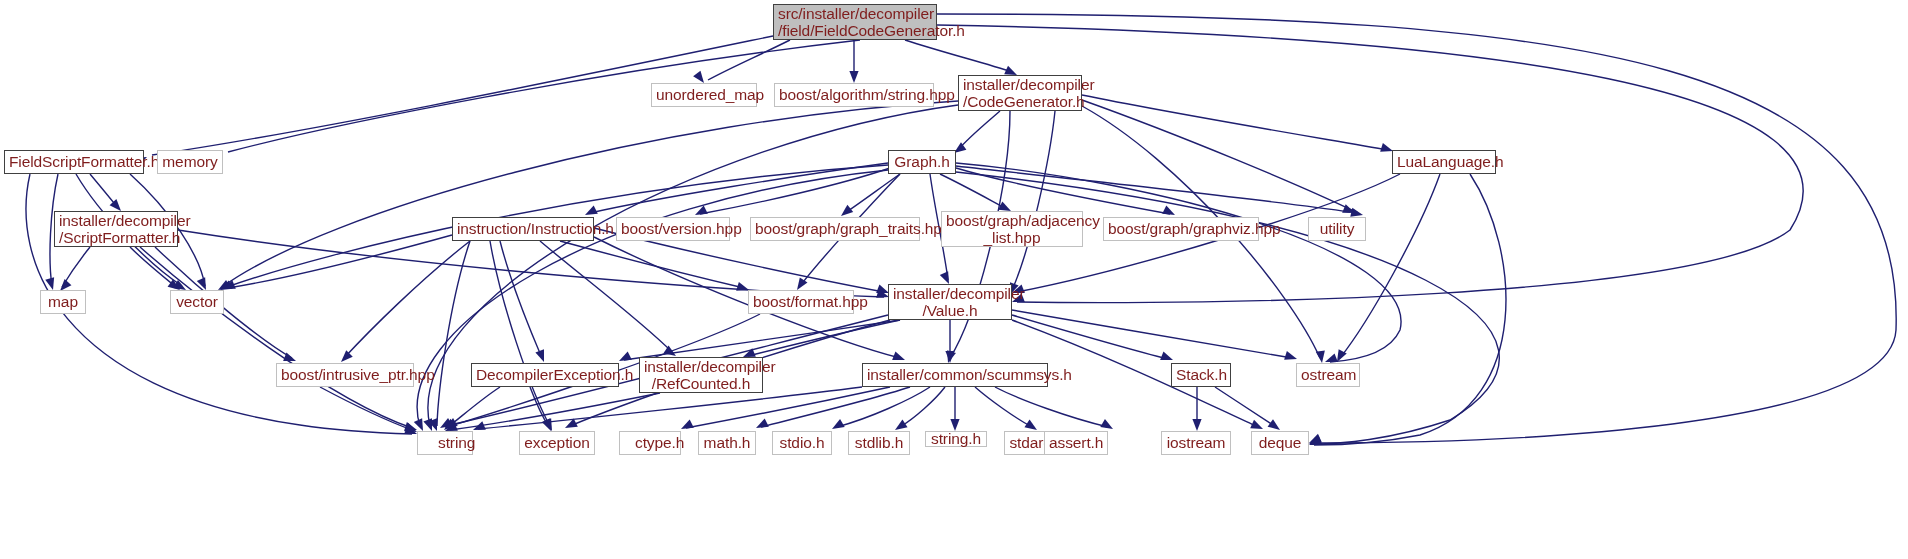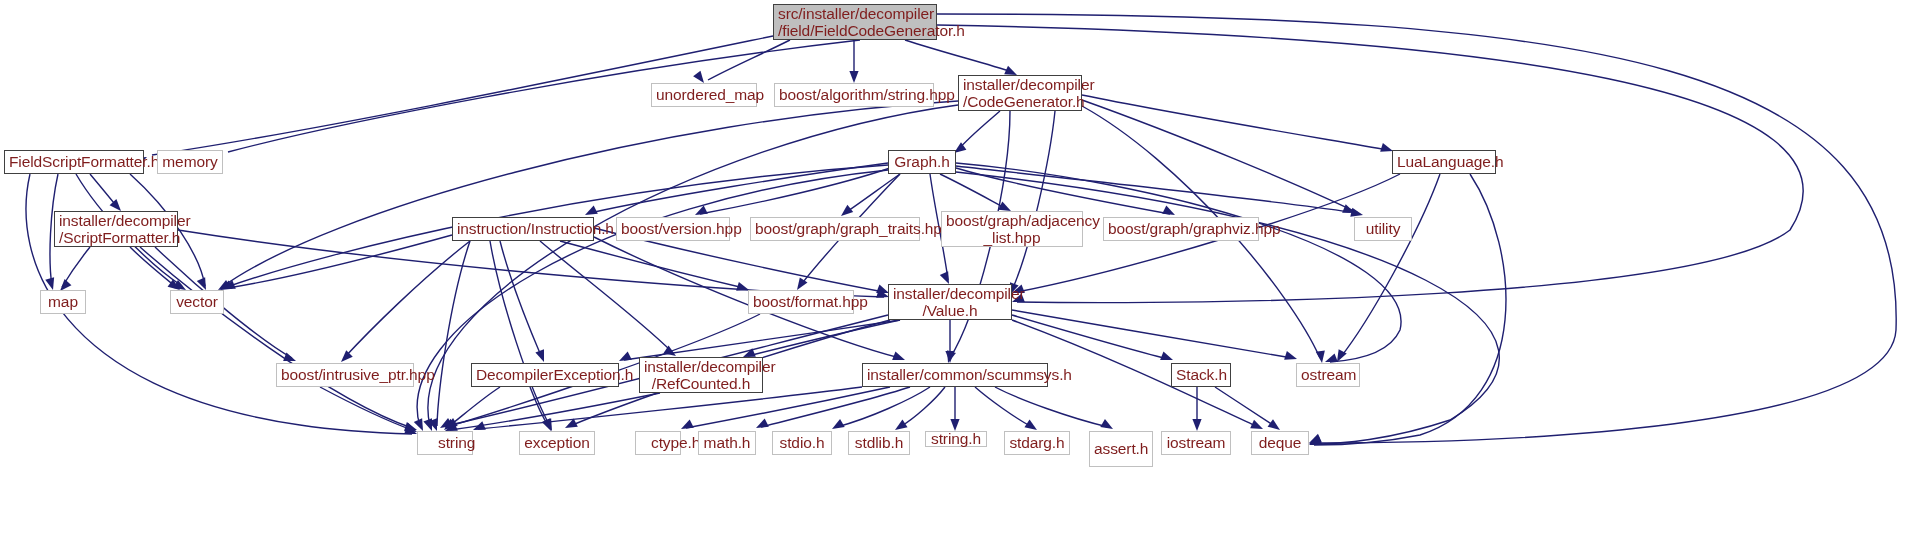--- a/index.html
+++ b/index.html
@@ -359,38 +359,38 @@
       <div class="node strong" style="left: 888px; top: 150px; width: 68px; height: 24px;"><span class="node-label">Graph.h</span></div>
       <div class="node strong" style="left: 1392px; top: 150px; width: 104px; height: 24px;"><span class="node-label">LuaLanguage.h</span></div>
       <div class="node strong" style="left: 54px; top: 211px; width: 124px; height: 36px;"><span class="node-label">installer/decompiler
 /ScriptFormatter.h</span></div>
       <div class="node strong" style="left: 452px; top: 217px; width: 142px; height: 24px;"><span class="node-label">instruction/Instruction.h</span></div>
       <div class="node" style="left: 616px; top: 217px; width: 114px; height: 24px;"><span class="node-label">boost/version.hpp</span></div>
       <div class="node" style="left: 750px; top: 217px; width: 170px; height: 24px;"><span class="node-label">boost/graph/graph_traits.hpp</span></div>
       <div class="node" style="left: 941px; top: 211px; width: 142px; height: 36px;"><span class="node-label">boost/graph/adjacency
 _list.hpp</span></div>
       <div class="node" style="left: 1103px; top: 217px; width: 156px; height: 24px;"><span class="node-label">boost/graph/graphviz.hpp</span></div>
-      <div class="node" style="left: 1354px; top: 217px; width: 58px; height: 24px;"><span class="node-label">utility</span></div>
+      <div class="node" style="left: 1308px; top: 217px; width: 58px; height: 24px;"><span class="node-label">utility</span></div>
       <div class="node" style="left: 40px; top: 290px; width: 46px; height: 24px;"><span class="node-label">map</span></div>
       <div class="node" style="left: 170px; top: 290px; width: 54px; height: 24px;"><span class="node-label">vector</span></div>
       <div class="node" style="left: 748px; top: 290px; width: 106px; height: 24px;"><span class="node-label">boost/format.hpp</span></div>
       <div class="node strong" style="left: 888px; top: 284px; width: 124px; height: 36px;"><span class="node-label">installer/decompiler
 /Value.h</span></div>
       <div class="node" style="left: 276px; top: 363px; width: 138px; height: 24px;"><span class="node-label">boost/intrusive_ptr.hpp</span></div>
       <div class="node strong" style="left: 471px; top: 363px; width: 148px; height: 24px;"><span class="node-label">DecompilerException.h</span></div>
       <div class="node strong" style="left: 639px; top: 357px; width: 124px; height: 36px;"><span class="node-label">installer/decompiler
 /RefCounted.h</span></div>
       <div class="node strong" style="left: 862px; top: 363px; width: 186px; height: 24px;"><span class="node-label">installer/common/scummsys.h</span></div>
       <div class="node strong" style="left: 1171px; top: 363px; width: 60px; height: 24px;"><span class="node-label">Stack.h</span></div>
       <div class="node" style="left: 1296px; top: 363px; width: 64px; height: 24px;"><span class="node-label">ostream</span></div>
       <div class="node" style="left: 417px; top: 431px; width: 56px; height: 24px; padding-left: 20px;"><span class="node-label">string</span></div>
       <div class="node" style="left: 519px; top: 431px; width: 76px; height: 24px;"><span class="node-label">exception</span></div>
-      <div class="node" style="left: 635px; top: 431px; width: 46px; height: 24px; padding-left: 15px;"><span class="node-label">ctype.h</span></div>
+      <div class="node" style="left: 619px; top: 431px; width: 62px; height: 24px; padding-left: 15px;"><span class="node-label">ctype.h</span></div>
       <div class="node" style="left: 698px; top: 431px; width: 58px; height: 24px;"><span class="node-label">math.h</span></div>
       <div class="node" style="left: 772px; top: 431px; width: 60px; height: 24px;"><span class="node-label">stdio.h</span></div>
       <div class="node" style="left: 848px; top: 431px; width: 62px; height: 24px;"><span class="node-label">stdlib.h</span></div>
       <div class="node" style="left: 925px; top: 431px; width: 62px; height: 16px;"><span class="node-label">string.h</span></div>
       <div class="node" style="left: 1004px; top: 431px; width: 66px; height: 24px;"><span class="node-label">stdarg.h</span></div>
-      <div class="node" style="left: 1089px; top: 431px; width: 64px; height: 36px; justify-content: flex-end;"><span class="node-label">assert.h</span></div>
+      <div class="node" style="left: 1044px; top: 431px; width: 64px; height: 24px; justify-content: flex-end;"><span class="node-label">assert.h</span></div>
       <div class="node" style="left: 1161px; top: 431px; width: 70px; height: 24px;"><span class="node-label">iostream</span></div>
       <div class="node" style="left: 1251px; top: 431px; width: 58px; height: 24px;"><span class="node-label">deque</span></div>
     </div>
 </div>
 
 </body></html>

